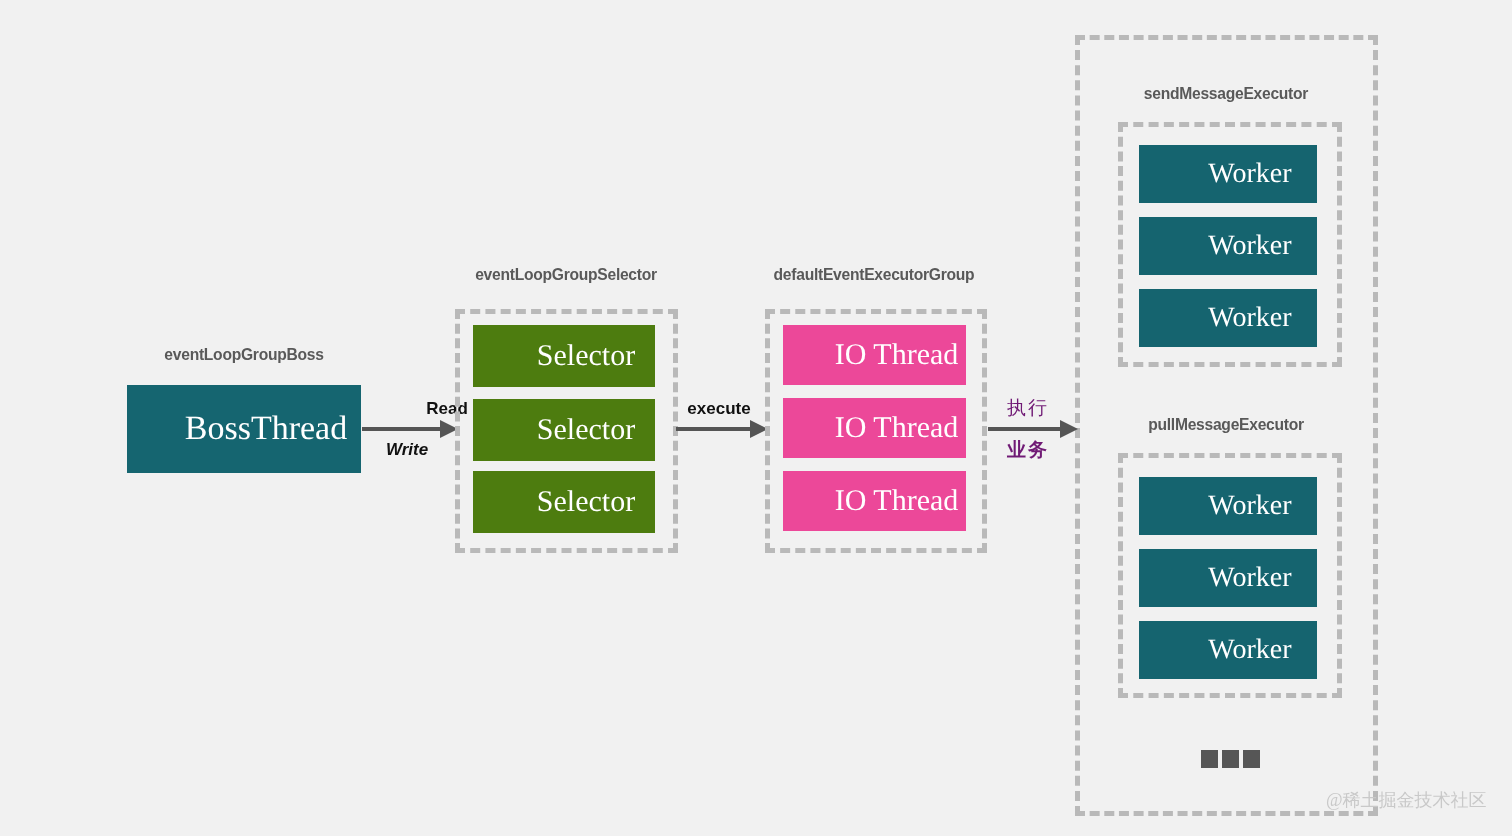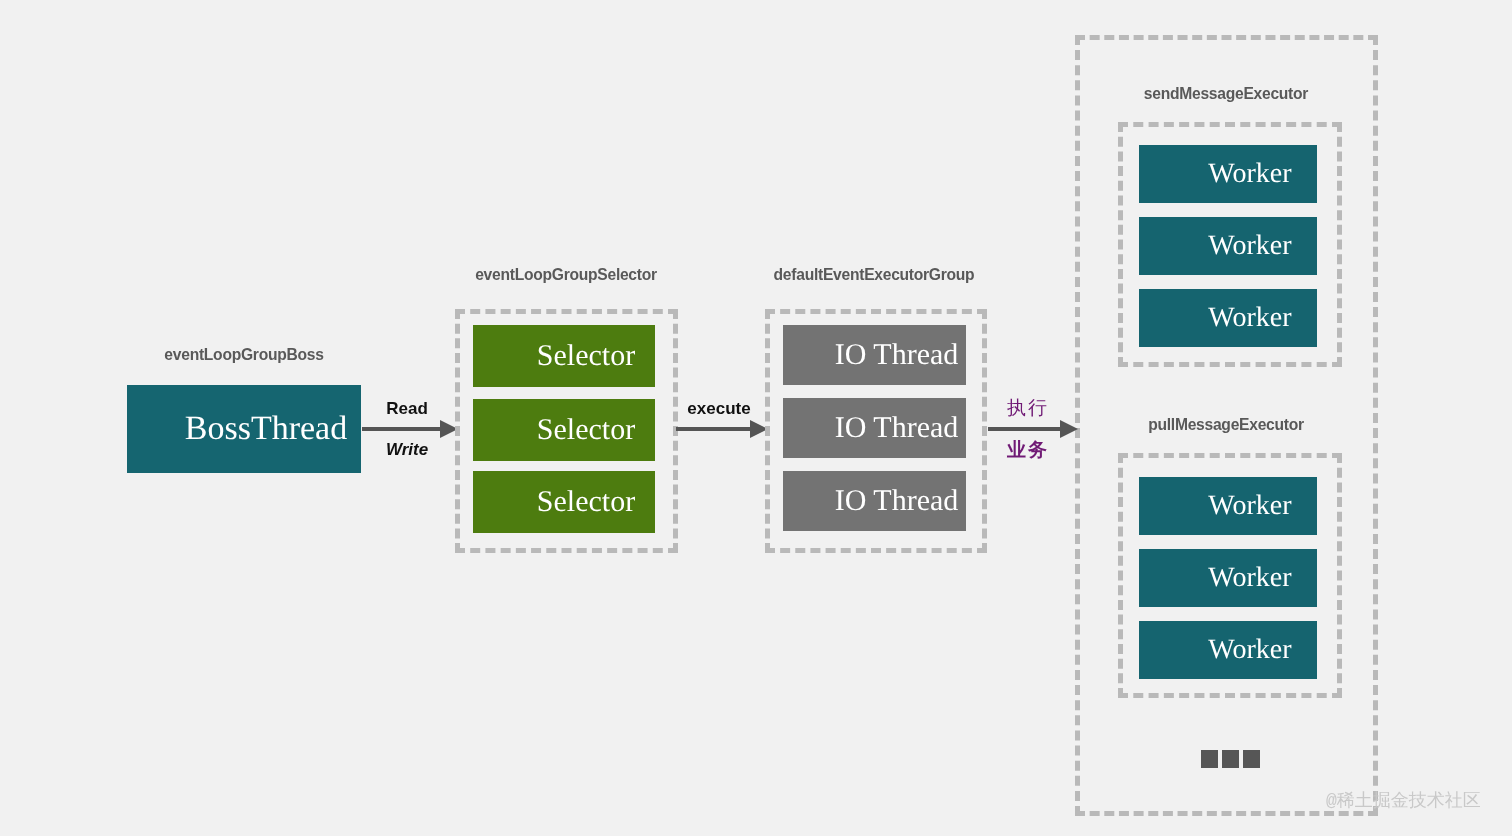--- a/index.html
+++ b/index.html
@@ -47,21 +47,21 @@
     align-items: center;
     justify-content: center;
     color: #ffffff;
     font-family: "Liberation Serif", serif;
     white-space: nowrap;
     text-rendering: geometricPrecision;
     padding-left: 44px;
   }
   .node.boss   { background: #156570; font-size: 34px; }
   .node.selector { background: #4d7c0f; font-size: 30px; }
-  .node.iothread { background: #737373; font-size: 30px; }
+  .node.iothread { background: #ec4899; font-size: 30px; }
   .node.worker { background: #15646f; font-size: 28px; }
 
   
   .arrow-svg {
     position: absolute;
     overflow: visible;
   }
   .arrow-label {
     position: absolute;
     font-family: "Liberation Sans", sans-serif;
@@ -86,42 +86,42 @@
   }
   .dots .dot {
     width: 17px;
     height: 18px;
     background: #565656;
   }
 
   
   .watermark {
     position: absolute;
-    font-family: Liberation Mono, monospace;
+    font-family: Liberation Serif, serif;
     font-size: 18px;
     color: #c9c9c9;
     white-space: nowrap;
   }
 </style>
 </head>
 <body>
 
 <div id="canvas">
 
   <div class="dashed-box" style="left:1075px; top:35px; width:303px; height:781px;"></div>
 
   <div class="caption" style="left:127px; top:345px; width:234px;">eventLoopGroupBoss</div>
 
   <div class="node boss" style="left:127px; top:385px; width:234px; height:88px;">BossThread</div>
 
   <svg class="arrow-svg" style="left:362px; top:418px; width:96px; height:22px;" viewBox="0 0 96 22">
     <line x1="0" y1="11" x2="78" y2="11" stroke="#555555" stroke-width="4"></line>
     <polygon points="78,2 96,11 78,20" fill="#555555"></polygon>
   </svg>
-  <div class="arrow-label" style="left:362px; top:399px; width:90px;">Read</div>
+  <div class="arrow-label" style="left:362px; top:399px; width:90px;padding-left:40px;">Read</div>
   <div class="arrow-label" style="left:362px; top:440px; width:90px;font-style:italic;">Write</div>
 
   <div class="caption" style="left:443px; top:265px; width:246px;">eventLoopGroupSelector</div>
 
   <div class="dashed-box" style="left:455px; top:309px; width:223px; height:244px;"></div>
 
   <div class="node selector" style="left:473px; top:325px; width:182px; height:62px;">Selector</div>
   <div class="node selector" style="left:473px; top:399px; width:182px; height:62px;">Selector</div>
   <div class="node selector" style="left:473px; top:471px; width:182px; height:62px;">Selector</div>
 

